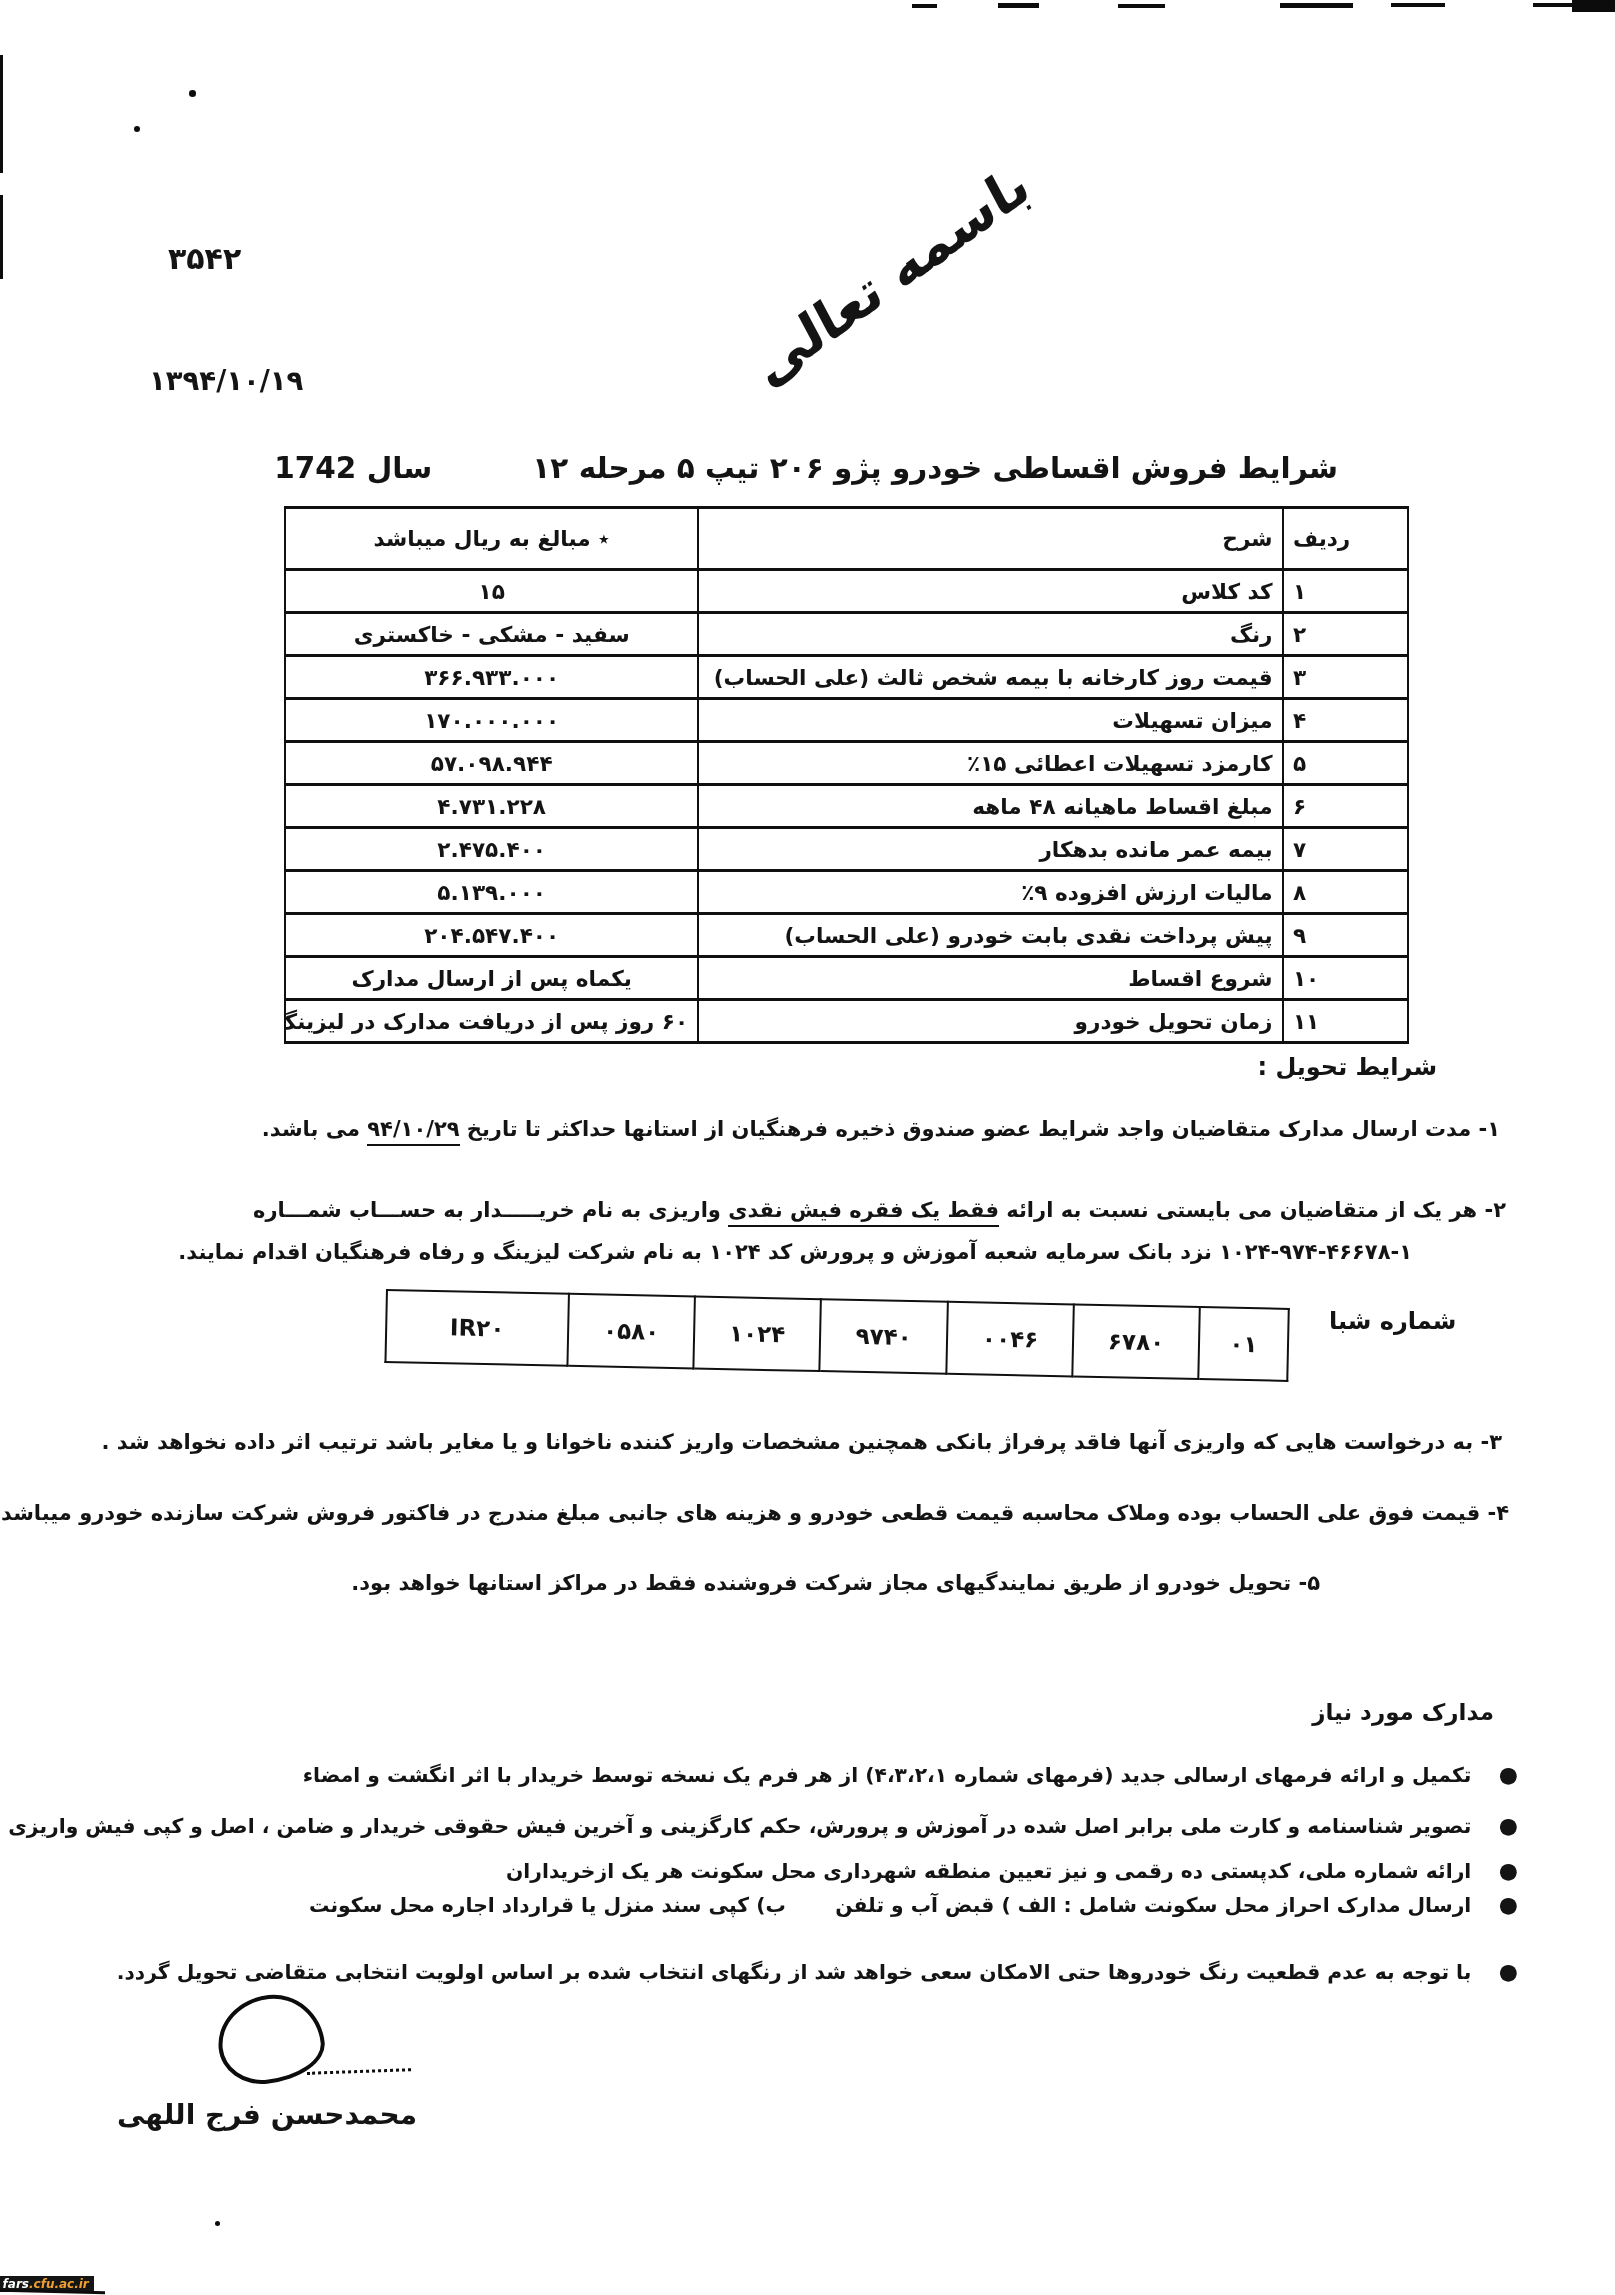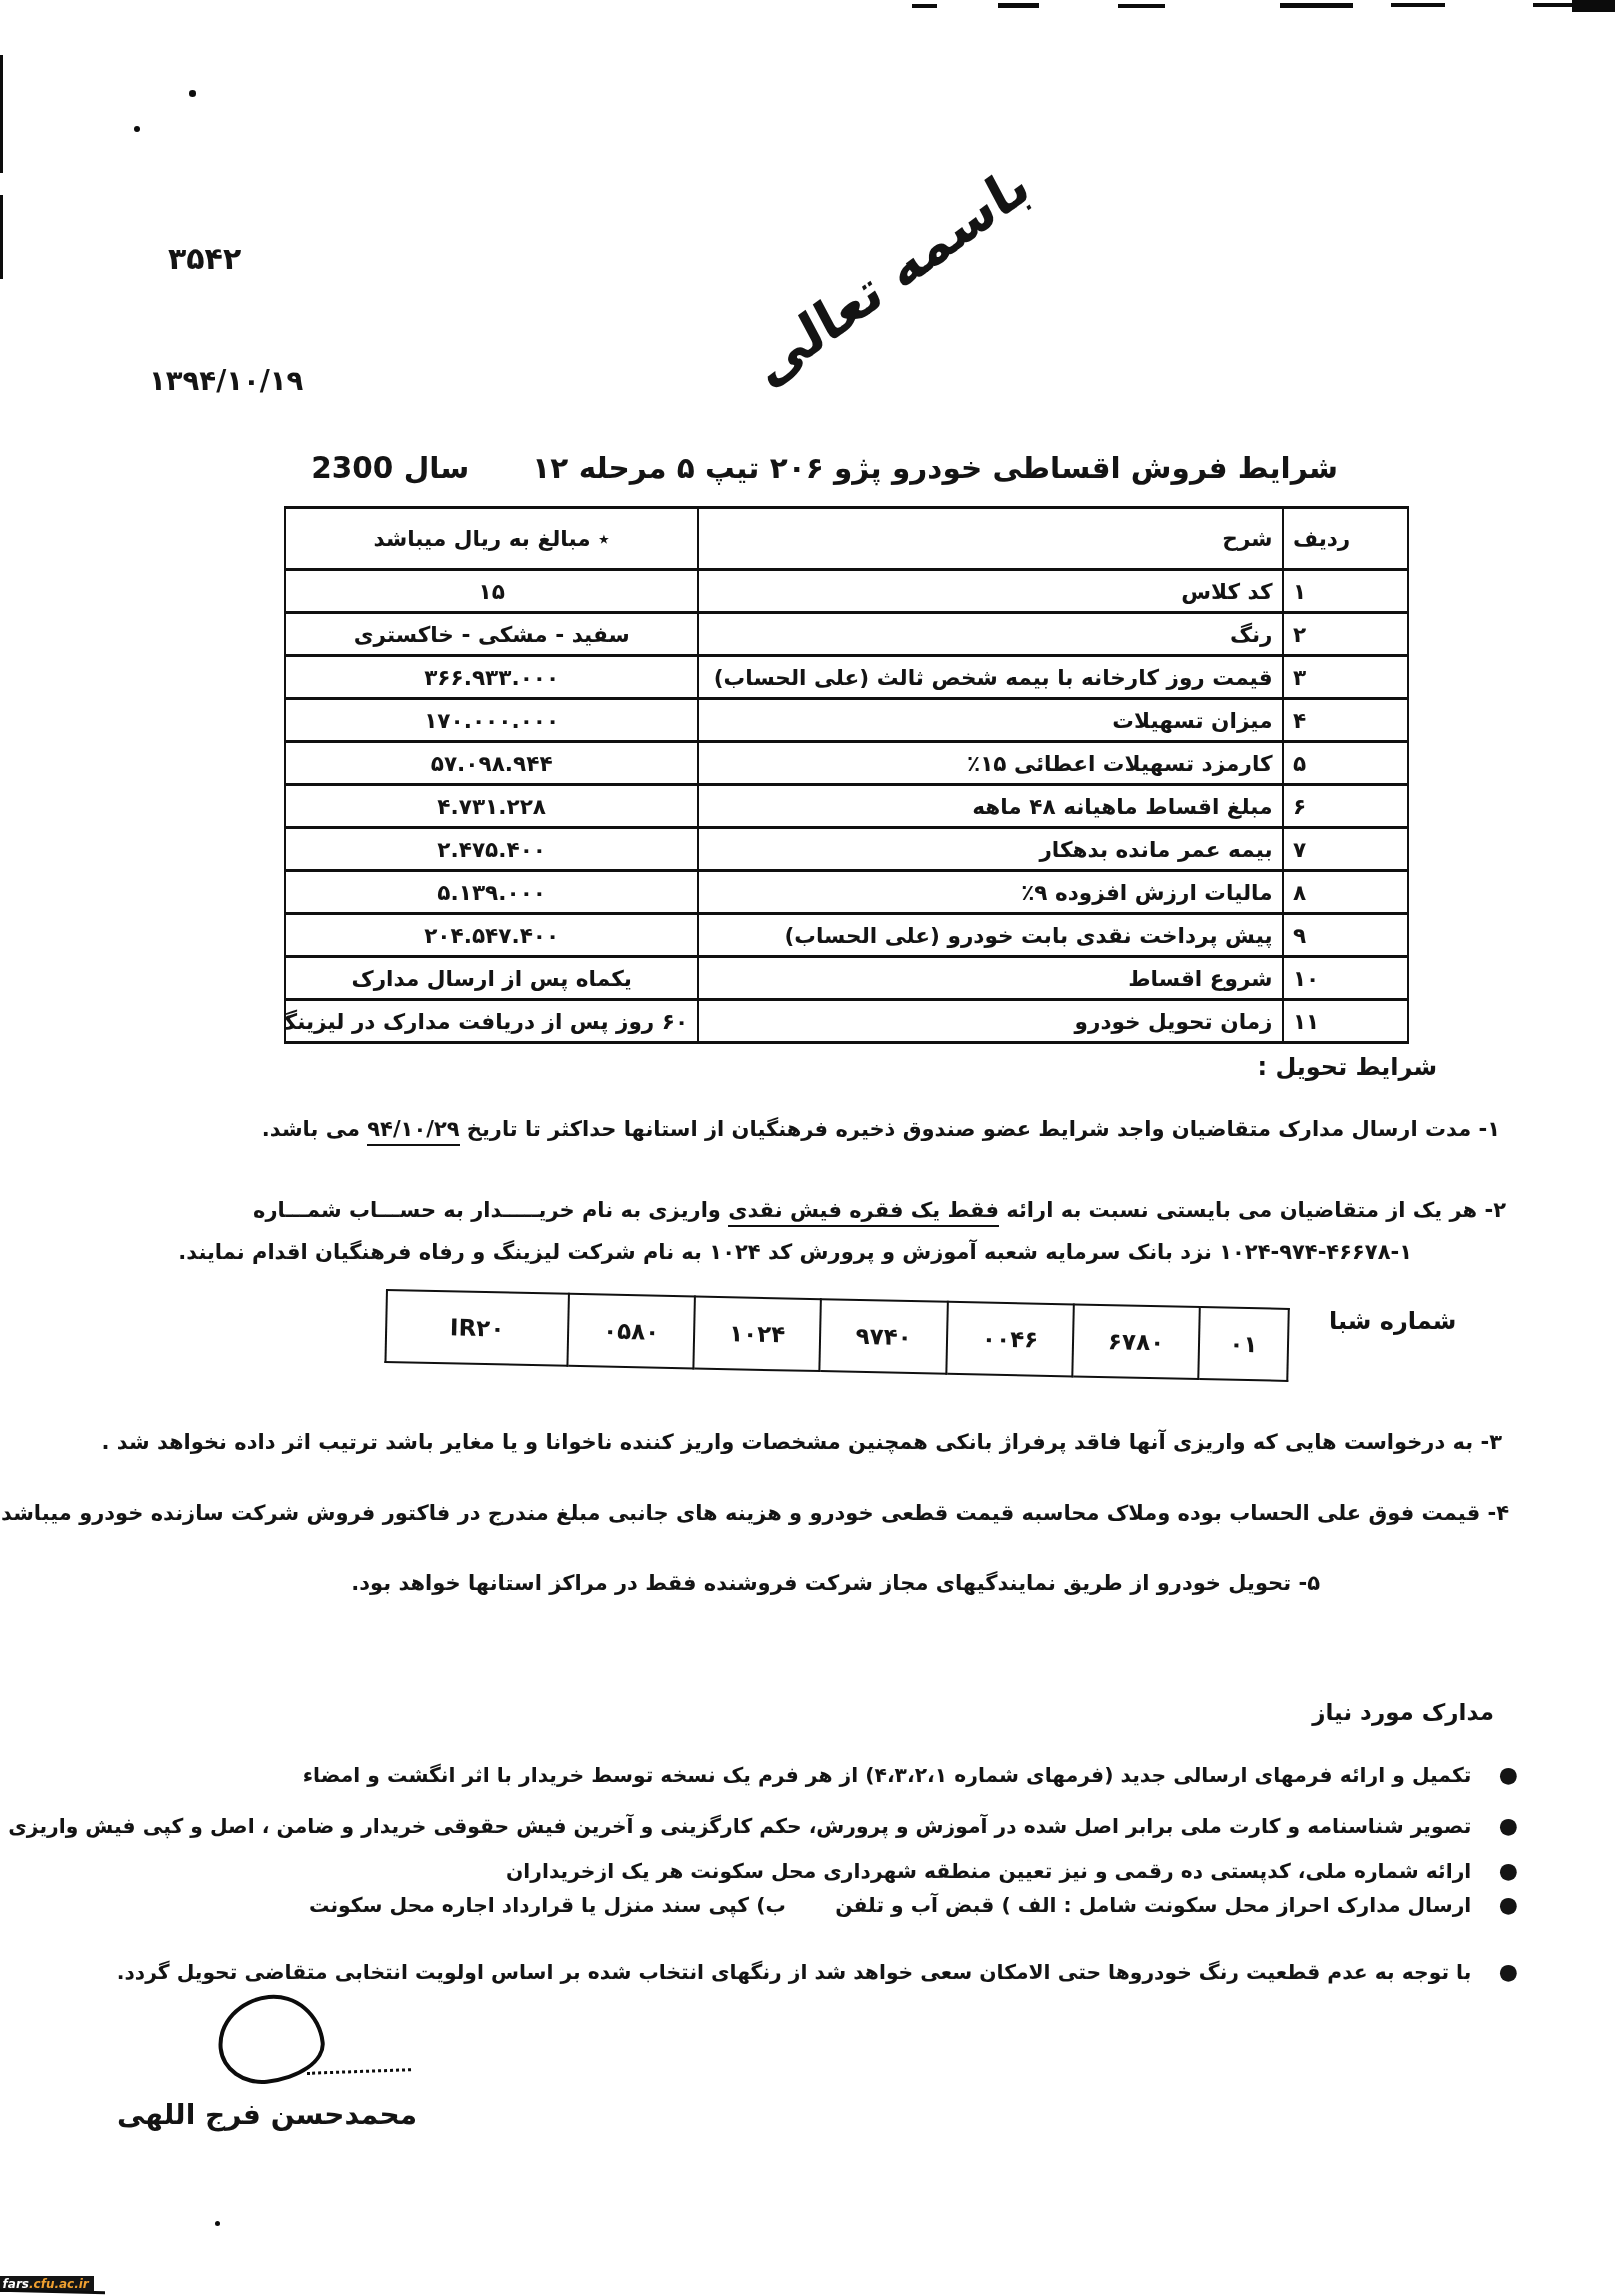--- a/index.html
+++ b/index.html
@@ -20,21 +20,21 @@
   .docdate{top:364px;left:149px;font-size:27.5px;letter-spacing:1.3px;}
   .callig{
     top:208px;left:831px;width:236px;height:157px;
     font-size:54px;font-weight:bold;text-align:center;line-height:72px;
     transform:rotate(-36deg) skewX(-8deg);
     transform-origin:50% 50%;
     white-space:nowrap;
   }
   
   .title{top:451px;left:315px;width:1023px;text-align:center;font-size:29.5px;white-space:nowrap;}
-  .title .gap{margin-left:63px;}
+  .title .gap{margin-left:100px;}
   
   .maintable{top:506px;left:284px;width:1089px;}
   table.main{border-collapse:collapse;width:1089px;table-layout:fixed;direction:rtl;}
   table.main td,table.main th{
     border:2px solid #101010;
     border-top-width:3.3px;border-bottom-width:3.3px;
     font-size:21.6px;font-weight:bold;color:#141414;
     padding:0 9.2px;overflow:hidden;white-space:nowrap;
   }
   table.main tr{height:43px;}
@@ -117,21 +117,21 @@
   <div class="abs art" style="top:195px;left:0;width:2.6px;height:84px;"></div>
   <div class="abs spk" style="top:126px;left:134px;width:5.9px;height:5.9px;"></div>
   <div class="abs spk" style="top:90px;left:189px;width:7.2px;height:6.6px;"></div>
   <div class="abs spk" style="top:2221px;left:215px;width:5.2px;height:5.2px;"></div>
 
   <div class="abs serial b">۳۵۴۲</div>
   <div class="abs docdate b">۱۳۹۴/۱۰/۱۹</div>
   <div class="abs callig rtl">باسمه تعالی</div>
 
   <div class="abs title rtl b">
-    <span class="gap">شرایط فروش اقساطی خودرو پژو ۲۰۶ تیپ ۵ مرحله ۱۲</span><span>سال 2300</span>
+    <span class="gap">شرایط فروش اقساطی خودرو پژو ۲۰۶ تیپ ۵ مرحله ۱۲</span><span>سال 1742</span>
   </div>
 
   <div class="abs maintable">
     <table class="main">
       <tbody>
           <tr class="hdr">
         <td class="c-no">ردیف</td>
         <td class="c-desc">شرح</td>
         <td class="c-val">٭ مبالغ به ریال میباشد</td>
       </tr>

